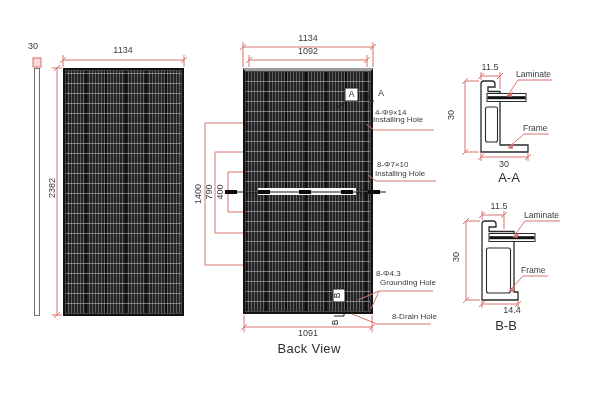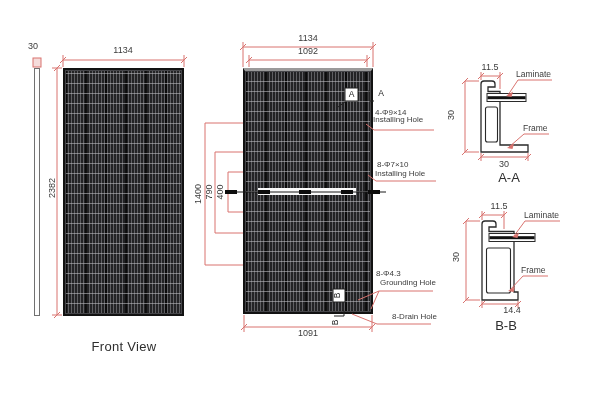--- a/index.html
+++ b/index.html
@@ -106,28 +106,28 @@
         <path d="M523,276 H548 M523,276 L510,290"></path>
       </g>
       <polygon points="512,237 519,232.5 517.5,238" fill="#d9736f"></polygon>
       <polygon points="508,291 515,286.5 513.5,292" fill="#d9736f"></polygon>
     </g>
   </svg>
 
   <div class="t dim" style="left:23px;top:42px;width:20px;">30</div>
   <div class="t dim" style="left:103px;top:46px;width:40px;">1134</div>
   <div class="t dim rot" style="left:34px;top:182px;width:40px;height:12px;">2382</div>
-  <div class="t caption" style="left:58px;top:340px;width:132px;">Front View</div>
 
   <div class="t dim" style="left:288px;top:34px;width:40px;">1134</div>
   <div class="t dim" style="left:288px;top:47px;width:40px;">1092</div>
   <div class="t dim rot" style="left:180px;top:188px;width:40px;height:12px;">1400</div>
   <div class="t dim rot" style="left:191px;top:186px;width:40px;height:12px;">790</div>
   <div class="t dim rot" style="left:202px;top:186px;width:40px;height:12px;">400</div>
   <div class="t dim" style="left:288px;top:329px;width:40px;">1091</div>
+  <div class="t caption" style="left:254px;top:342px;width:110px;">Back View</div>
 
   <div class="t secletter" style="left:345px;top:90px;width:13px;">A</div>
   <div class="t secletter" style="left:375px;top:89px;width:12px;">A</div>
   <div class="t secletter rot" style="left:332px;top:290px;width:13px;height:11px;">B</div>
   <div class="t secletter rot" style="left:330px;top:317px;width:13px;height:11px;">B</div>
 
   <div class="t ann" style="left:375px;top:109px;">4-Φ9×14</div>
   <div class="t ann" style="left:373px;top:116px;">Installing Hole</div>
   <div class="t ann" style="left:377px;top:161px;">8-Φ7×10</div>
   <div class="t ann" style="left:375px;top:170px;">Installing Hole</div>

